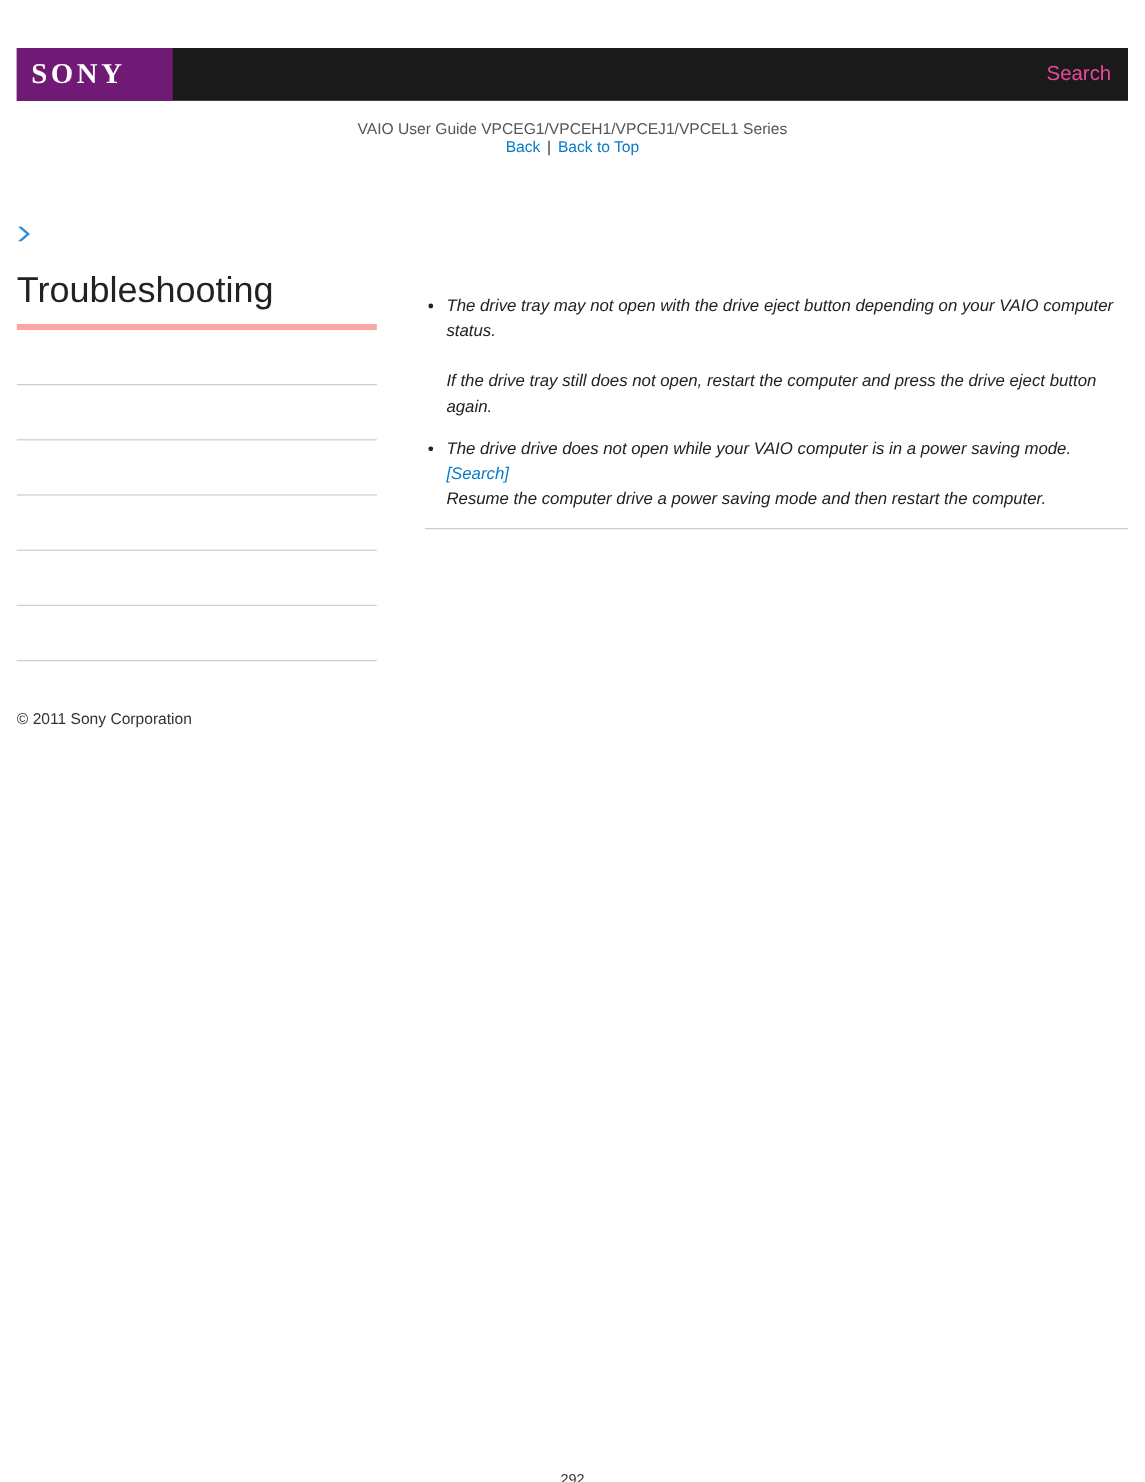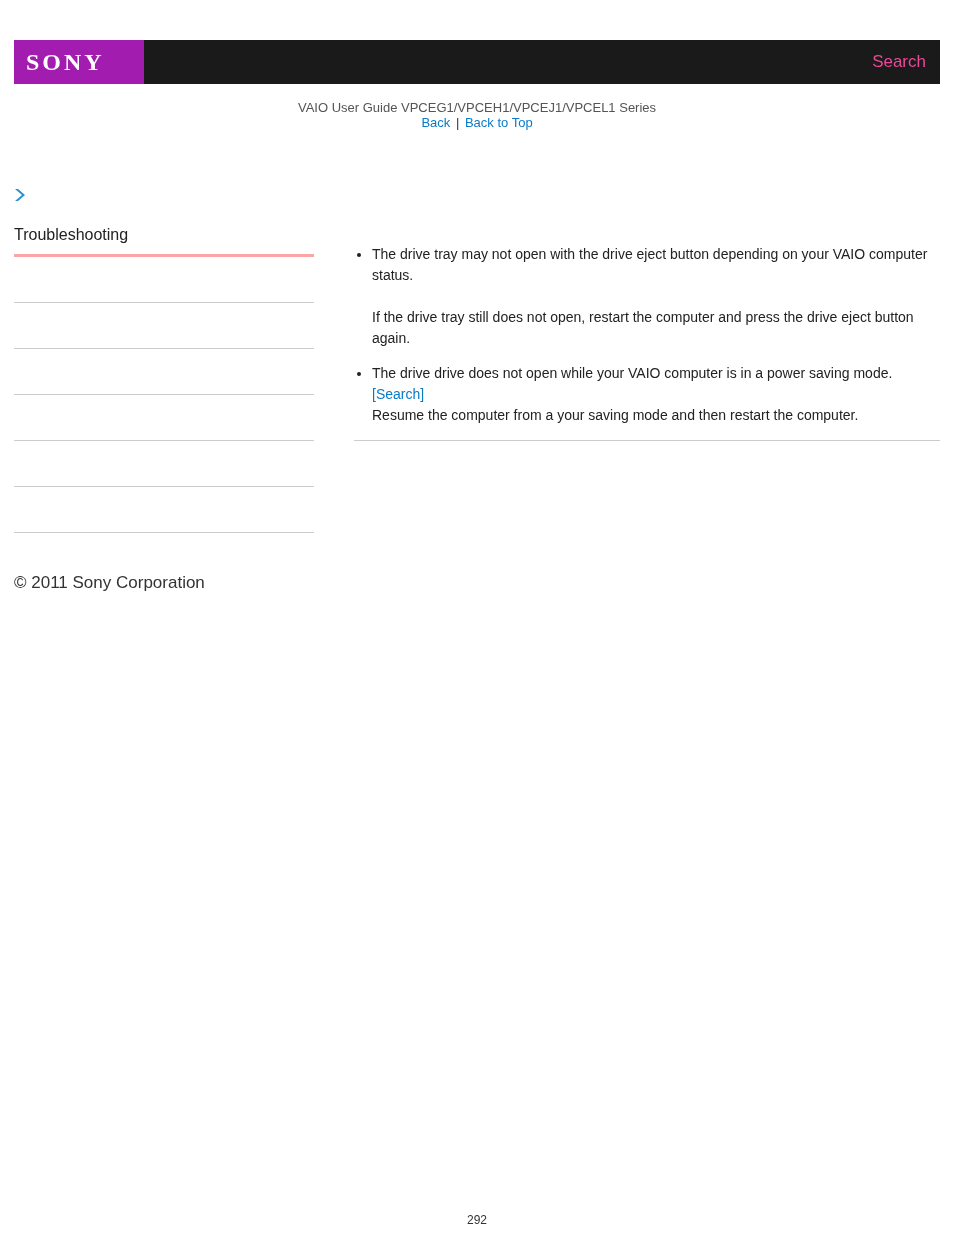--- a/index.html
+++ b/index.html
@@ -16,21 +16,21 @@
   }
   .header-bar {
     background: #1a1a1a;
     height: 44px;
     display: flex;
     align-items: center;
     justify-content: space-between;
     padding: 0 14px 0 0;
   }
   .logo-area {
-    background: #a21caf;
+    background: #701a75;
     height: 44px;
     display: flex;
     align-items: center;
     padding: 0 12px;
     width: 130px;
   }
   .sony-logo {
     color: #fff;
     font-family: "Times New Roman", serif;
     font-weight: bold;
@@ -68,58 +68,59 @@
   .content-row {
     display: flex;
     align-items: flex-start;
     gap: 40px;
   }
   .sidebar {
     width: 300px;
     flex-shrink: 0;
   }
   .sidebar h1 {
-    font-size: 16px;
+    font-size: 30px;
     font-weight: normal;
     color: #222;
     padding-bottom: 10px;
-    border-bottom: 3px solid #fca5a5;
+    border-bottom: 5px solid #fca5a5;
     margin-bottom: 0;
   }
   .sidebar-item {
     height: 46px;
     border-bottom: 1px solid #ccc;
   }
   .main {
     flex: 1;
     padding-top: 18px;
   }
   .main ul {
     list-style: disc;
     padding-left: 18px;
   }
   .main li {
     margin-bottom: 14px;
     line-height: 1.5;
     font-size: 14px;
     color: #222;
+    font-style: italic;
   }
   .details-link {
     color: #0a7ac8;
     text-decoration: none;
     cursor: pointer;
   }
   .main-divider {
     border: none;
     border-top: 1px solid #ccc;
     margin-top: 14px;
   }
   .copyright {
     margin-top: 40px;
-    font-size: 17px;
+    font-size: 13px;
     color: #333;
   }
   .page-number {
     text-align: center;
     font-size: 12px;
     color: #333;
     margin-top: 620px;
     padding-bottom: 20px;
   }
 </style>
@@ -164,21 +165,21 @@
     <div class="main">
       <ul>
         <li>
           <span>The drive tray may not open with the drive eject button depending on your VAIO computer status.</span><br>
           <br>
           <span>If the drive tray still does not open, restart the computer and press the drive eject button again.</span>
         </li>
         <li>
           <span>The drive drive does not open while your VAIO computer is in a power saving mode.</span><br>
           <a class="details-link">[Search]</a><br>
-          <span>Resume the computer from a your saving mode and then restart the computer.</span>
+          <span>Resume the computer drive a power saving mode and then restart the computer.</span>
         </li>
       </ul>
       <hr class="main-divider">
     </div>
   </div>
 
   <div class="copyright">© 2011 Sony Corporation</div>
 
   <div class="page-number">292</div>
 

